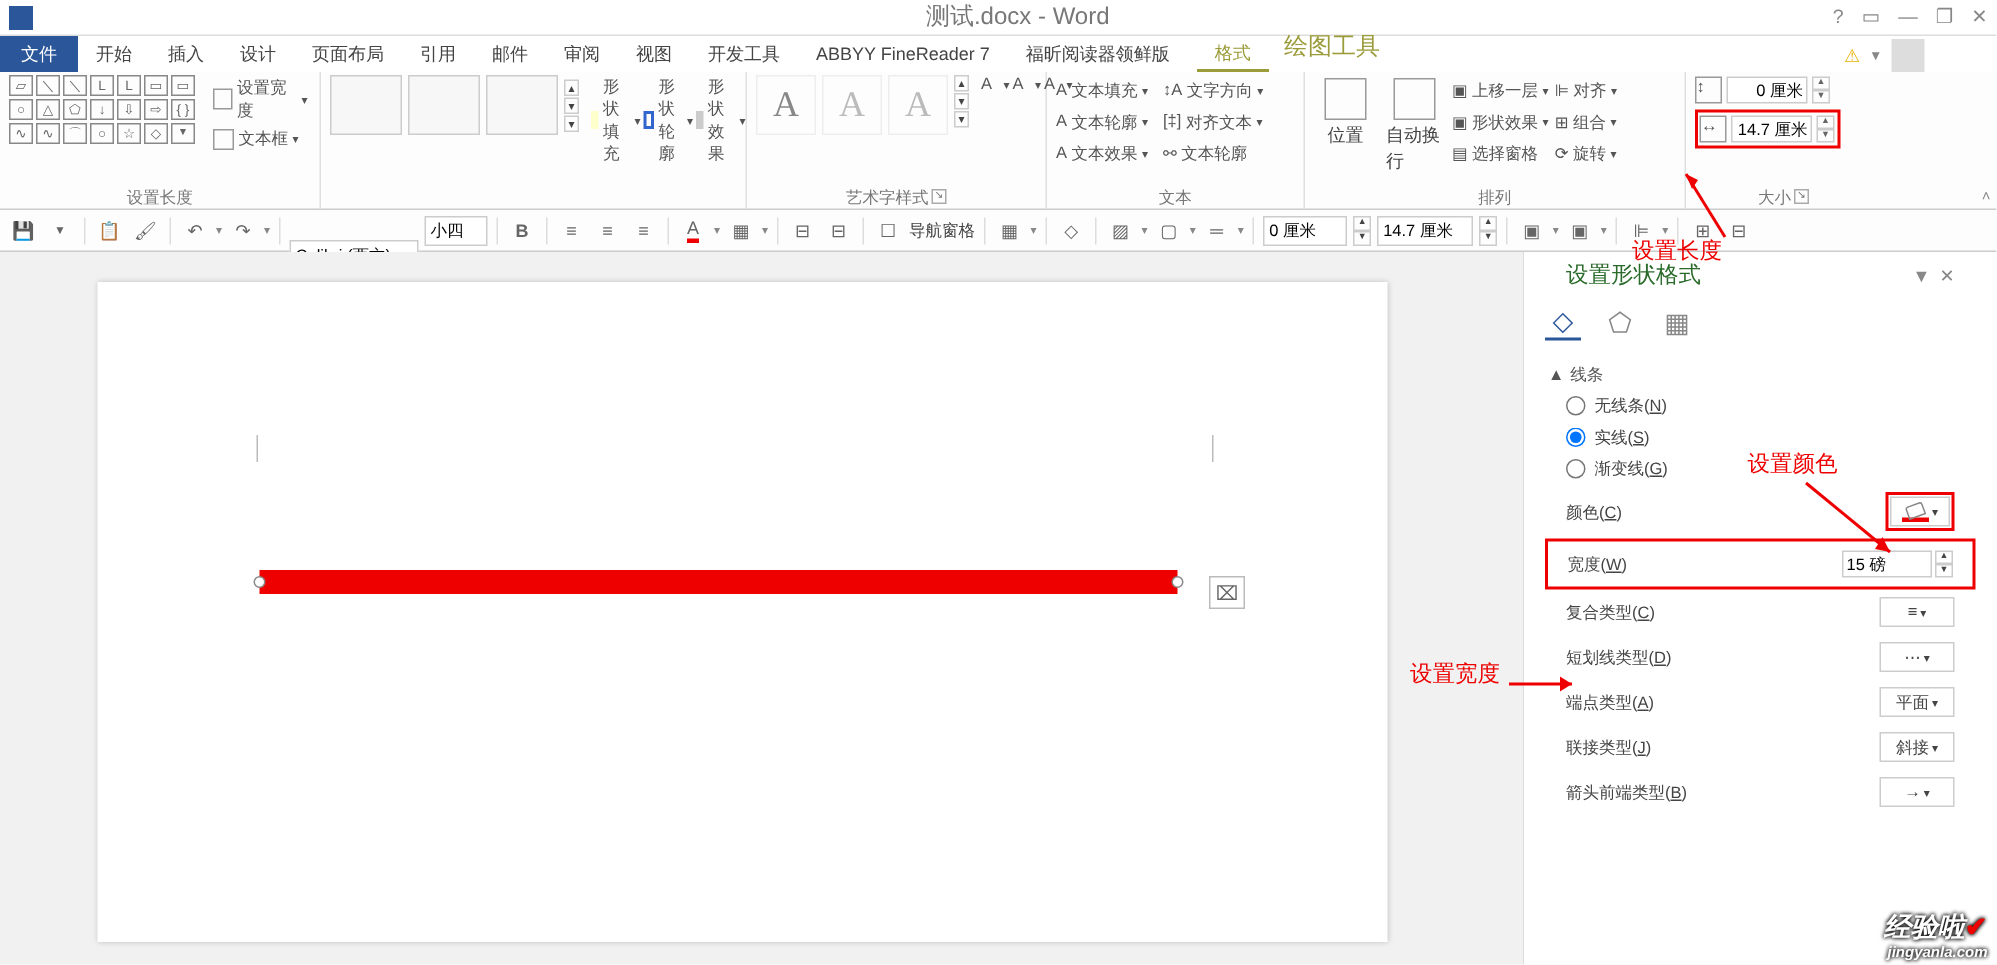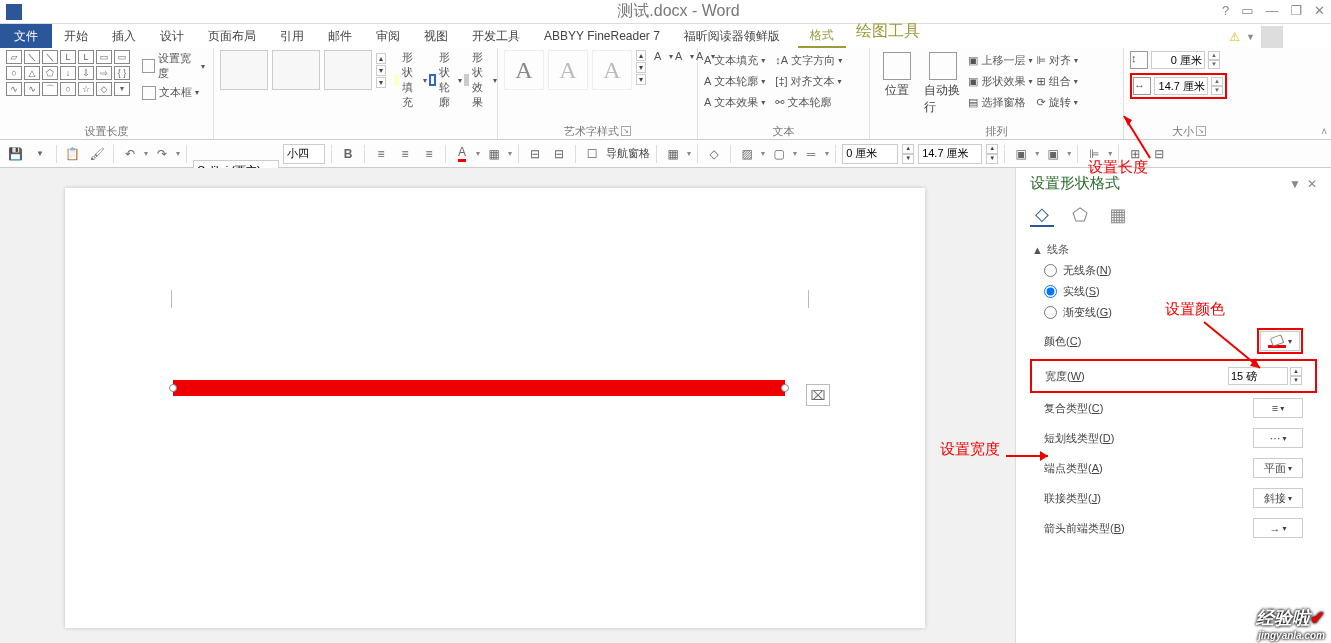--- a/index.html
+++ b/index.html
@@ -65,21 +65,21 @@
 .page .corner.tl { left: 106px; top: 102px; border-right: none; border-bottom: none; border-top: none; }
 .page .corner.tr { right: 116px; top: 102px; border-left: none; border-bottom: none; border-top: none; }
 .redline { position: absolute; left: 108px; top: 192px; width: 612px; height: 16px; background: #e00; }
 .redline::before, .redline::after { content: ''; position: absolute; width: 6px; height: 6px; background: #fff; border: 1px solid #888; border-radius: 50%; top: 4px; }
 .redline::before { left: -4px; }
 .redline::after { right: -4px; }
 .layout-btn { position: absolute; left: 741px; top: 196px; width: 24px; height: 22px; border: 1px solid #bbb; background: #fff; display: flex; align-items: center; justify-content: center; font-size: 13px; color: #666; }
 
 
 .sidepane { width: 316px; background: #fff; border-left: 1px solid #ddd; display: flex; flex-direction: column; }
-.sidepane .hdr { display: flex; align-items: center; justify-content: space-between; padding: 6px 14px; }
+.sidepane .hdr { display: flex; align-items: center; justify-content: space-between; padding: 6px 28px; }
 .sidepane .hdr .ht { color: #2b6b2b; font-size: 15px; }
 .sidepane .hdr .hc { display: flex; gap: 6px; color: #888; }
 .sidepane .ictabs { display: flex; gap: 14px; padding: 4px 14px 8px; }
 .sidepane .ictabs .it { width: 24px; height: 24px; display: flex; align-items: center; justify-content: center; color: #888; font-size: 18px; }
 .sidepane .ictabs .it.active { color: #2b579a; border-bottom: 2px solid #2b579a; }
 .sidepane .section { padding: 4px 16px; }
 .sidepane .sec-hd { font-size: 11px; color: #555; padding: 3px 0; display: flex; align-items: center; gap: 4px; }
 .sidepane .radio-row { display: flex; align-items: center; gap: 6px; padding: 3px 12px; font-size: 11px; }
 .sidepane .radio-row input { margin: 0; }
 .sidepane .prop-row { display: flex; align-items: center; justify-content: space-between; padding: 5px 12px; font-size: 11px; }

